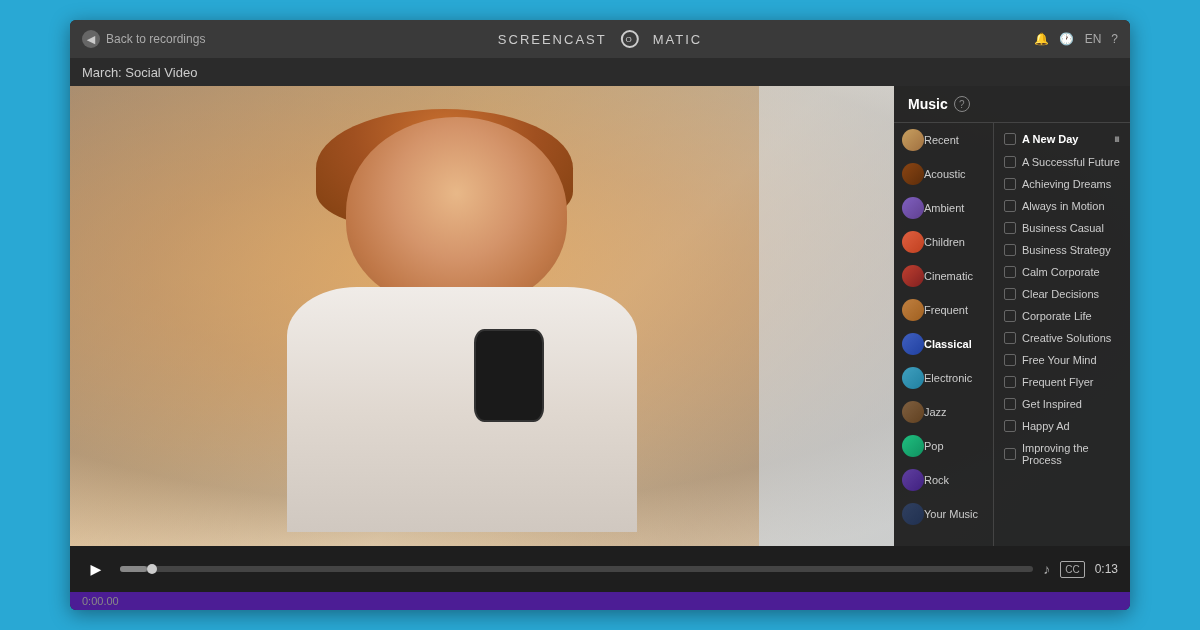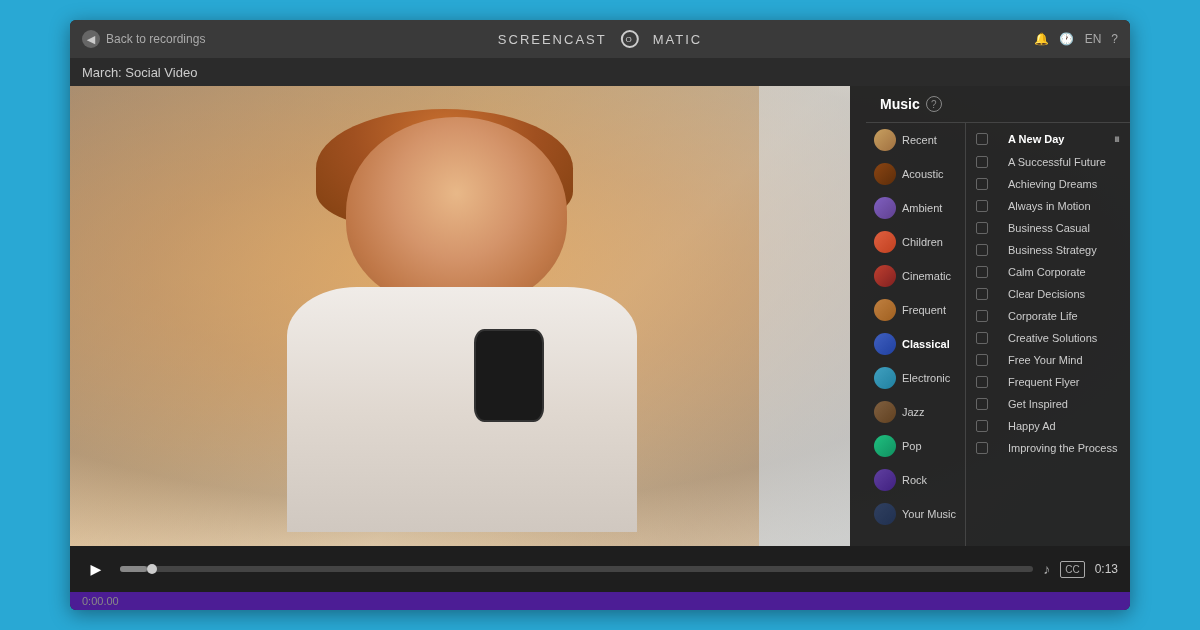--- a/index.html
+++ b/index.html
@@ -156,26 +156,25 @@
       width: 12%;
       height: 22%;
       background: #1a1a1a;
       border-radius: 15%;
       border: 2px solid #333;
     }
     .music-panel {
       position: absolute;
       right: 0;
       top: 0;
-      width: 280px;
+      width: 236px;
       height: 100%;
       background: rgba(30,30,30,0.95);
       display: flex;
       flex-direction: column;
-      padding-left: 16px;
     }
     .music-header {
       padding: 10px 14px;
       display: flex;
       align-items: center;
       gap: 6px;
       border-bottom: 1px solid #444;
       flex-shrink: 0;
     }
     .music-header-title {
@@ -205,21 +204,20 @@
       flex-shrink: 0;
       overflow-y: auto;
       border-right: 1px solid #444;
     }
     .category-list::-webkit-scrollbar { width: 3px; }
     .category-list::-webkit-scrollbar-track { background: #222; }
     .category-list::-webkit-scrollbar-thumb { background: #555; }
     .category-item {
       display: flex;
       align-items: center;
-      gap: 6px;
       padding: 6px 8px;
       cursor: pointer;
       color: #ccc;
       font-size: 11px;
     }
     .category-item.active { color: #fff; font-weight: bold; }
     .cat-icon {
       width: 22px;
       height: 22px;
       border-radius: 50%;
@@ -230,21 +228,21 @@
       flex: 1;
       overflow-y: auto;
       padding: 4px 0;
     }
     .track-list::-webkit-scrollbar { width: 3px; }
     .track-list::-webkit-scrollbar-track { background: #222; }
     .track-list::-webkit-scrollbar-thumb { background: #555; }
     .track-item {
       display: flex;
       align-items: center;
-      gap: 20px;
+      gap: 6px;
       padding: 5px 10px;
       cursor: pointer;
       color: #ccc;
       font-size: 11px;
     }
     .track-item.playing { color: #fff; font-weight: bold; }
     .track-checkbox {
       width: 12px;
       height: 12px;
       border: 1px solid #666;

